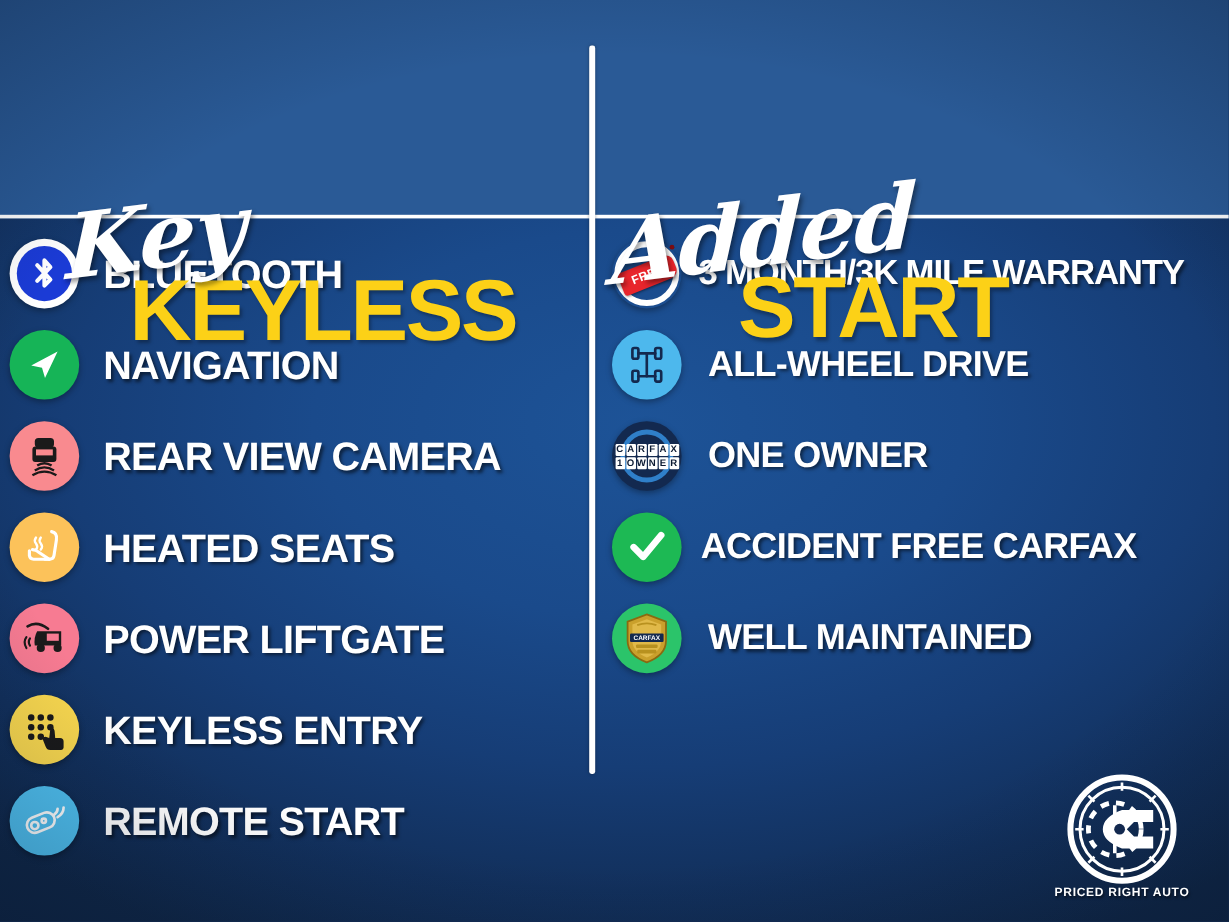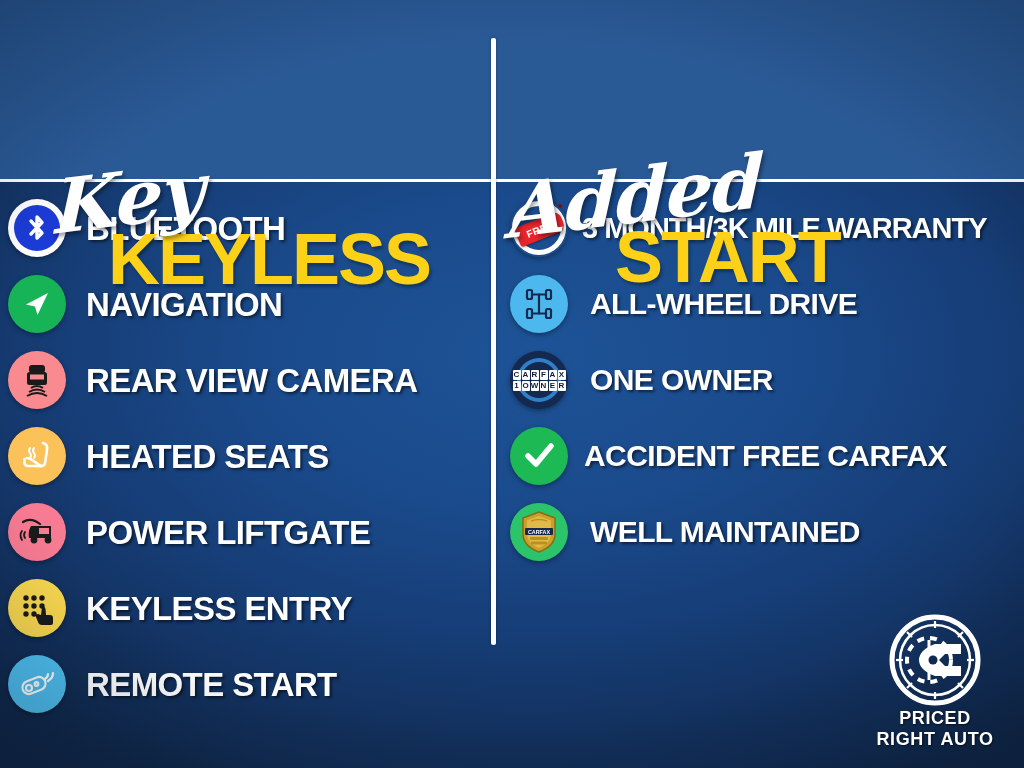--- a/index.html
+++ b/index.html
@@ -164,21 +164,21 @@
   
   .shield-wrap{position:relative;width:40px;height:44px;}
 
   
   .logo{
     position:absolute;right:26px;bottom:18px;width:126px;text-align:center;
     z-index:6;
   }
   .logo-mark{width:92px;height:92px;margin:0 auto;}
   .logo-text{
-    color:#ffffff;font-weight:700;font-size:18px;letter-spacing:.6px;
+    color:#ffffff;font-weight:700;font-size:10px;letter-spacing:.6px;
     margin-top:2px;text-shadow:1px 1px 2px rgba(0,0,0,.6);
     font-family:"Liberation Sans",sans-serif;
   }
 </style>
 </head>
 <body>
 
 <div id="card">
 
   <div class="header">

